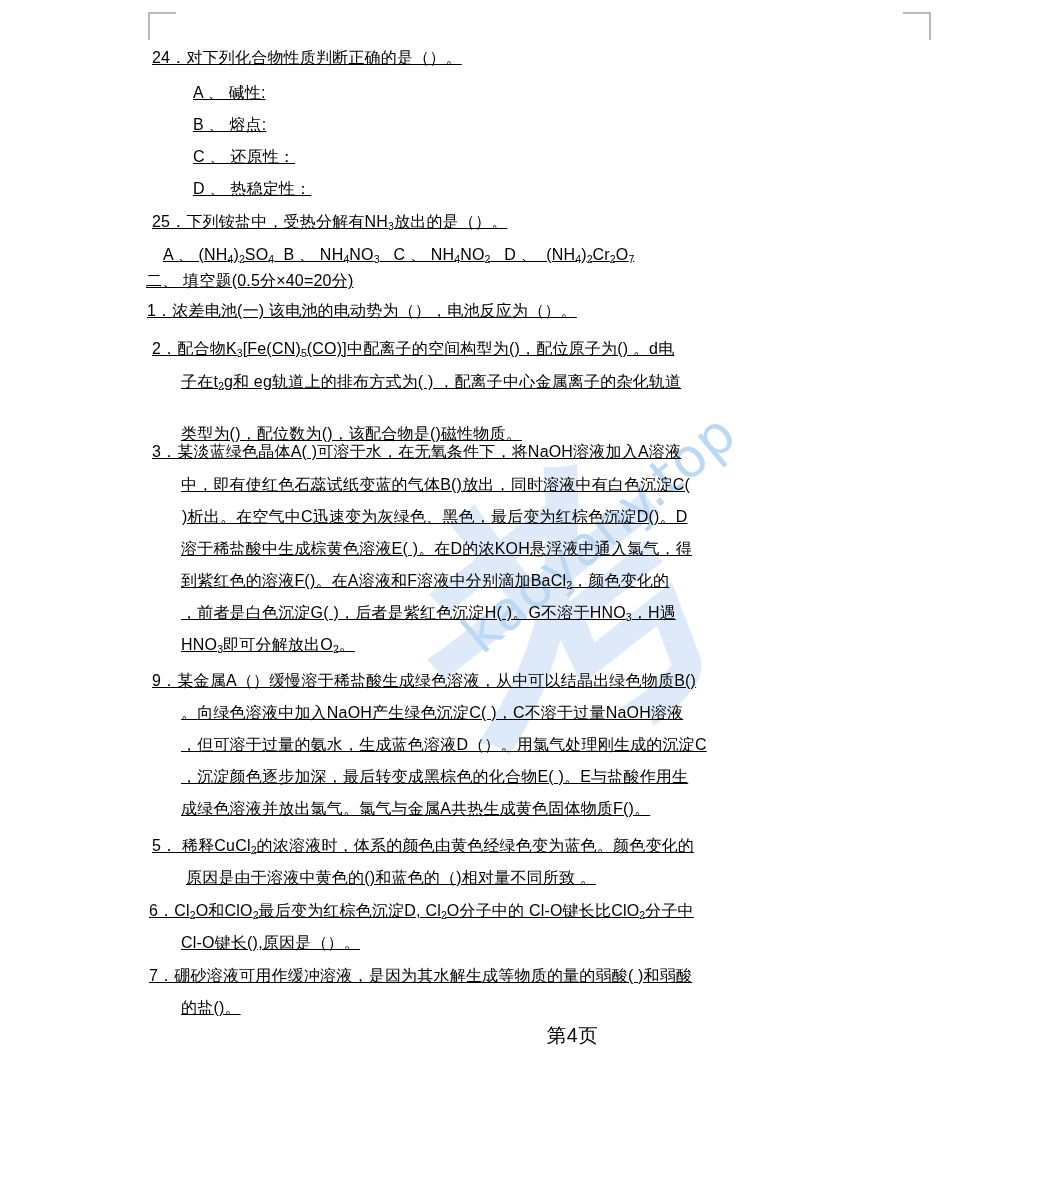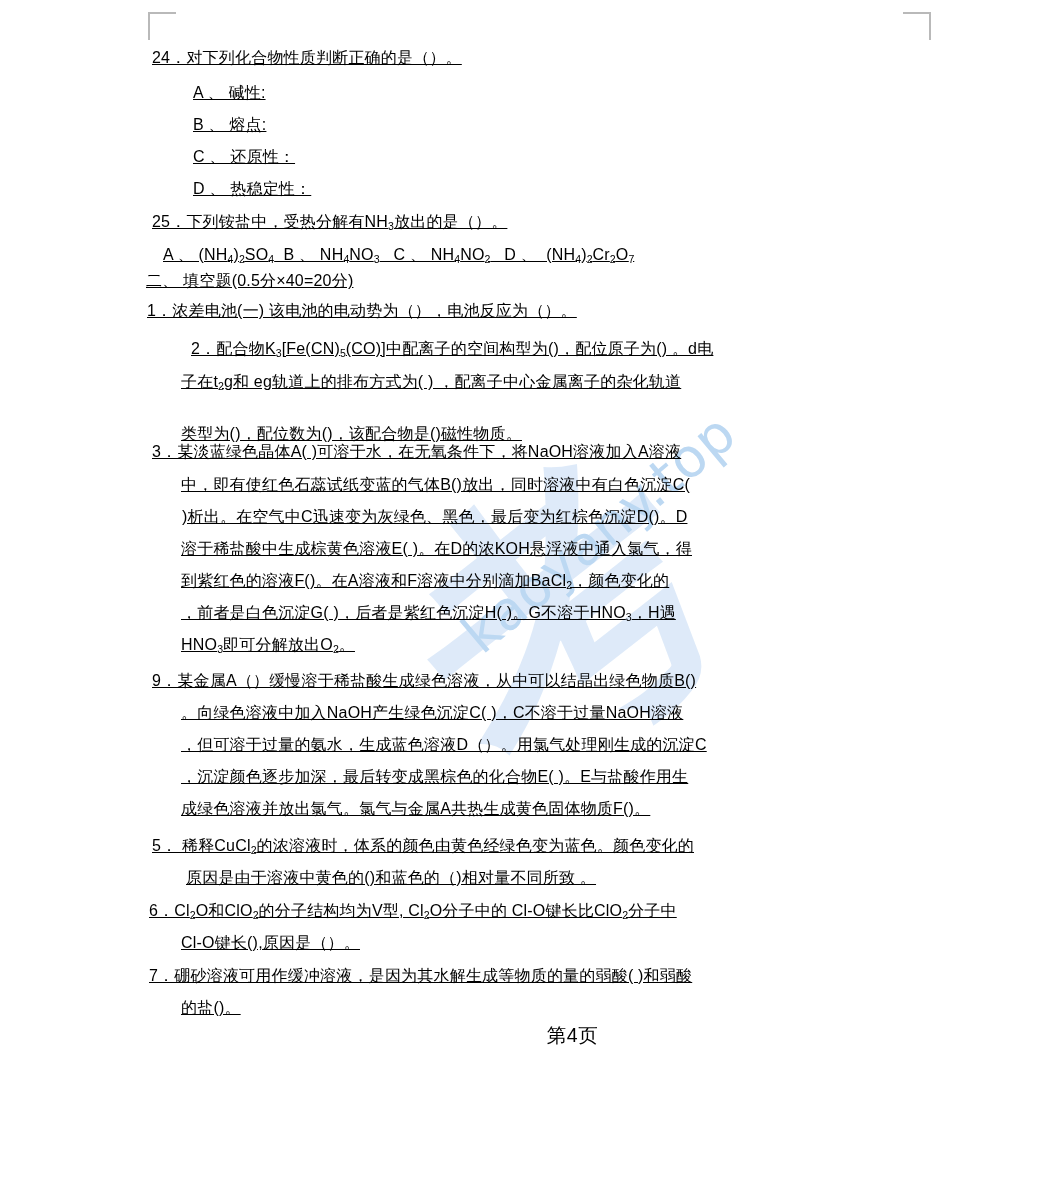--- a/index.html
+++ b/index.html
@@ -130,42 +130,42 @@
     <div class="line" style="left:193px; top:181px;">D 、 热稳定性：</div>
 
     <div class="line" style="left:152px; top:214px;"><span>25．下列铵盐中，受热分解有NH</span><sub>3</sub><span>放出的是（）。</span></div>
 
     <div class="line" style="left:163px; top:247px;">A 、 (NH<sub>4</sub>)<sub>2</sub>SO<sub>4</sub>&nbsp; B 、 NH<sub>4</sub>NO<sub>3</sub>&nbsp;&nbsp; C 、 NH<sub>4</sub>NO<sub>2</sub>&nbsp;&nbsp; D 、&nbsp; (NH<sub>4</sub>)<sub>2</sub>Cr<sub>2</sub>O<sub>7</sub></div>
 
     <div class="line" style="left:146px; top:273px;text-align:center;">二、  填空题(0.5分×40=20分)</div>
 
     <div class="line" style="left:147px; top:303px;">1．浓差电池(一)  该电池的电动势为（），电池反应为（）。</div>
 
-    <div class="line" style="left:152px; top:341px;margin-left:39px;"><span>2．配合物K</span><sub>3</sub><span>[Fe(CN)</span><sub>5</sub><span>(CO)]中配离子的空间构型为()，配位原子为() 。d电</span></div>
+    <div class="line" style="left:152px; top:341px;"><span>2．配合物K</span><sub>3</sub><span>[Fe(CN)</span><sub>5</sub><span>(CO)]中配离子的空间构型为()，配位原子为() 。d电</span></div>
     <div class="line" style="left:181px; top:374px;text-align:center;"><span>子在t</span><sub>2</sub><span>g和 eg轨道上的排布方式为( ) ，配离子中心金属离子的杂化轨道</span></div>
     <div class="line" style="left:181px; top:426px;">类型为()，配位数为()，该配合物是()磁性物质。</div>
 
     <div class="line" style="left:152px; top:444px;">3．某淡蓝绿色晶体A(  )可溶于水，在无氧条件下，将NaOH溶液加入A溶液</div>
     <div class="line" style="left:181px; top:477px;">中，即有使红色石蕊试纸变蓝的气体B()放出，同时溶液中有白色沉淀C(</div>
     <div class="line" style="left:182px; top:509px;">)析出。在空气中C迅速变为灰绿色、黑色，最后变为红棕色沉淀D()。D</div>
     <div class="line" style="left:181px; top:541px;">溶于稀盐酸中生成棕黄色溶液E( )。在D的浓KOH悬浮液中通入氯气，得</div>
     <div class="line" style="left:181px; top:573px;"><span>到紫红色的溶液F()。在A溶液和F溶液中分别滴加BaCl</span><sub>2</sub><span>，颜色变化的</span></div>
     <div class="line" style="left:181px; top:605px;"><span>，前者是白色沉淀G( )，后者是紫红色沉淀H(  )。G不溶于HNO</span><sub>3</sub><span>，H遇</span></div>
     <div class="line" style="left:181px; top:637px;"><span>HNO</span><sub>3</sub><span>即可分解放出O</span><sub>2</sub><span>。</span></div>
 
     <div class="line" style="left:152px; top:673px;">9．某金属A（）缓慢溶于稀盐酸生成绿色溶液，从中可以结晶出绿色物质B()</div>
     <div class="line" style="left:181px; top:705px;">。向绿色溶液中加入NaOH产生绿色沉淀C( )，C不溶于过量NaOH溶液</div>
     <div class="line" style="left:181px; top:737px;">，但可溶于过量的氨水，生成蓝色溶液D（）。用氯气处理刚生成的沉淀C</div>
     <div class="line" style="left:181px; top:769px;">，沉淀颜色逐步加深，最后转变成黑棕色的化合物E(  )。E与盐酸作用生</div>
     <div class="line" style="left:181px; top:801px;">成绿色溶液并放出氯气。氯气与金属A共热生成黄色固体物质F()。</div>
 
     <div class="line" style="left:152px; top:838px;"><span>5． 稀释CuCl</span><sub>2</sub><span>的浓溶液时，体系的颜色由黄色经绿色变为蓝色。颜色变化的</span></div>
     <div class="line" style="left:186px; top:870px;">原因是由于溶液中黄色的()和蓝色的（)相对量不同所致 。</div>
 
-    <div class="line" style="left:149px; top:903px;"><span>6．Cl</span><sub>2</sub><span>O和ClO</span><sub>2</sub><span>的分子结构均为V型, Cl</span><sub>2</sub><span>O分子中的 Cl-O键长比ClO</span><sub>2</sub><span>分子中</span></div>
+    <div class="line" style="left:149px; top:903px;"><span>6．Cl</span><sub>2</sub><span>O和ClO</span><sub>2</sub><span>最后变为红棕色沉淀D, Cl</span><sub>2</sub><span>O分子中的 Cl-O键长比ClO</span><sub>2</sub><span>分子中</span></div>
     <div class="line" style="left:181px; top:935px;">Cl-O键长(),原因是（）。</div>
 
     <div class="line" style="left:149px; top:968px;">7．硼砂溶液可用作缓冲溶液，是因为其水解生成等物质的量的弱酸( )和弱酸</div>
     <div class="line" style="left:181px; top:1000px;">的盐()。</div>
 
     <div class="footer">第4页</div>
 
   </div>
 </div>
 

